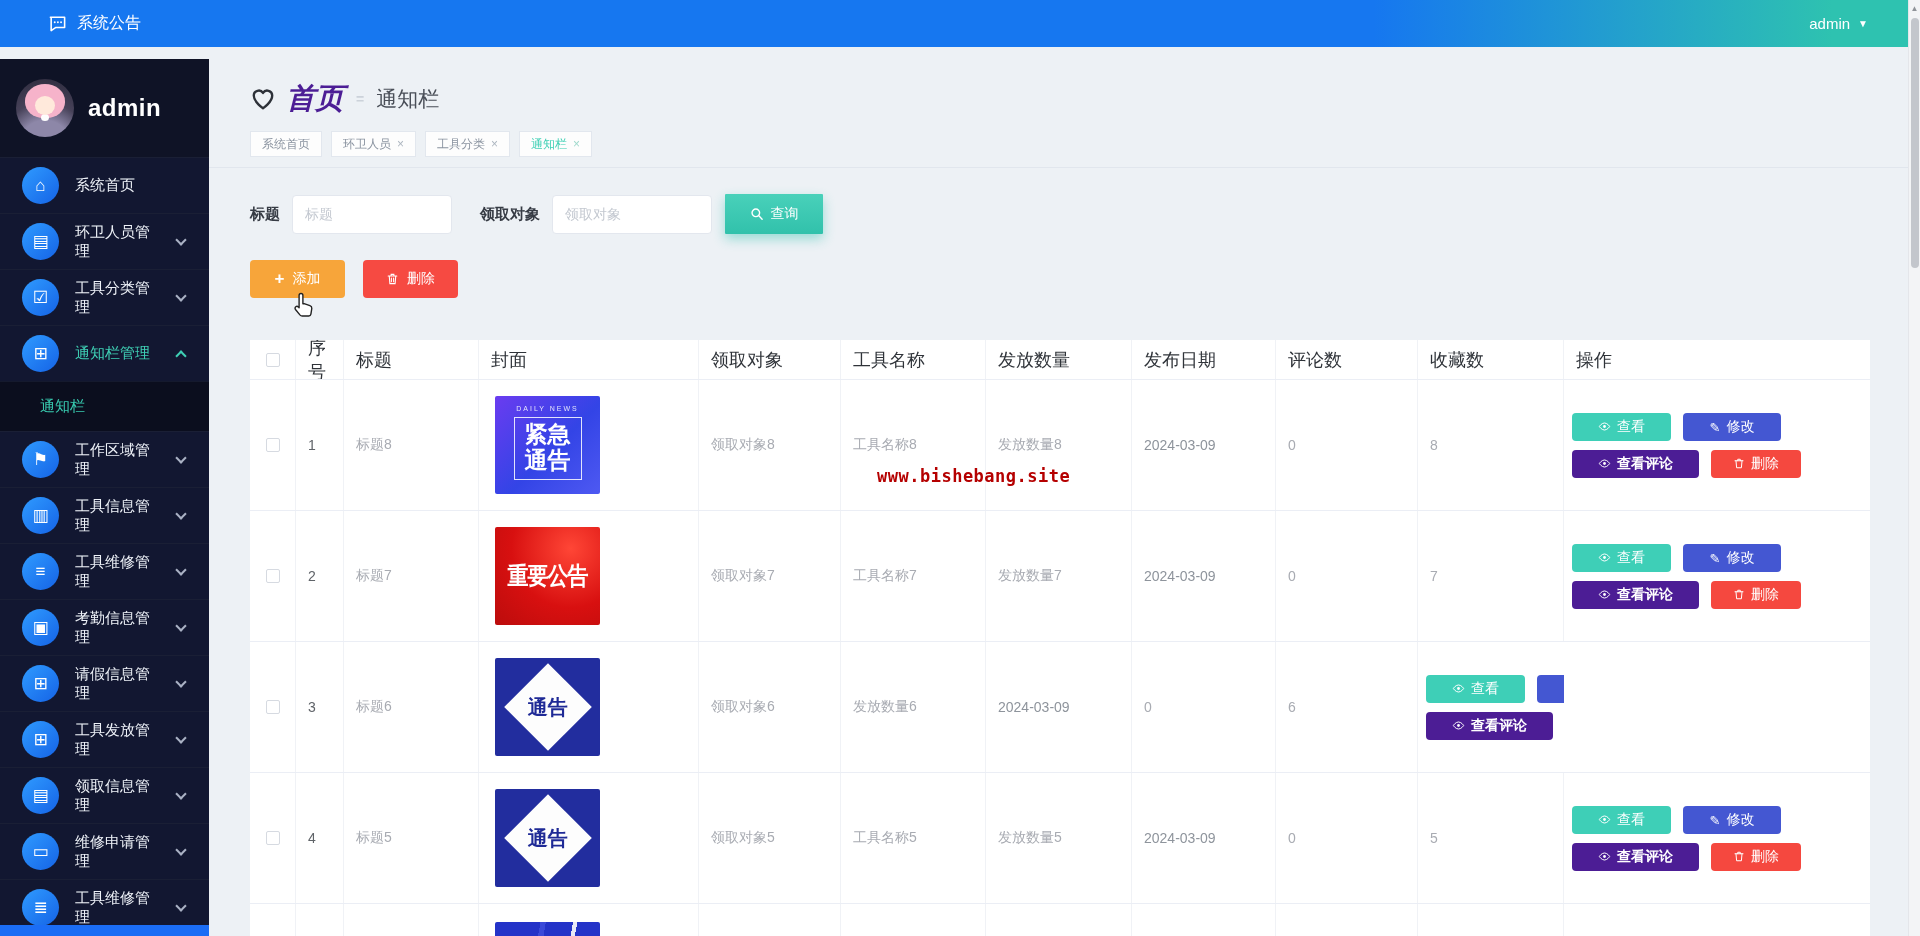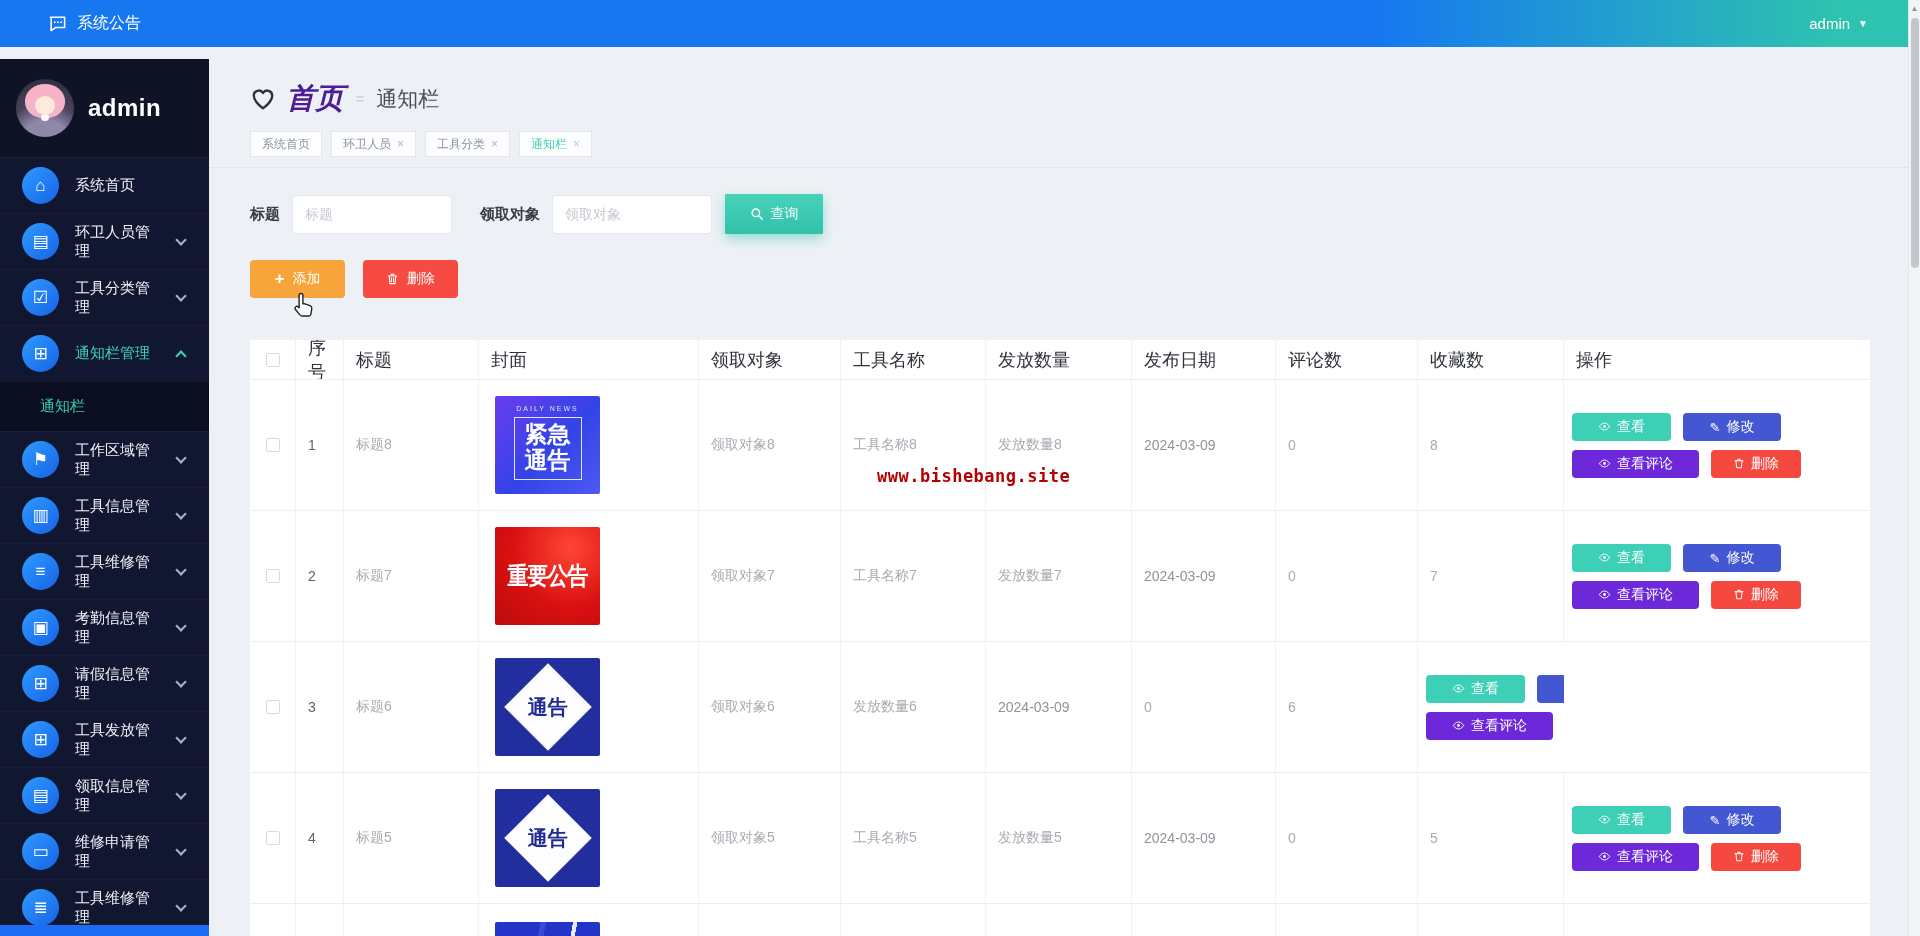--- a/index.html
+++ b/index.html
@@ -103,21 +103,21 @@
   .cover-notice .ntxt { transform:rotate(-45deg); color:#1f2a96; font-size:20px; font-weight:bold; }
   .cover-partial { width:105px; height:19px; margin:18px 0 0 16px; border-radius:2px 2px 0 0;
     background:linear-gradient(100deg,#2433c8 0 42%, #3a49d8 42% 47%, #2433c8 47% 72%, #e8e9f5 72% 76%, #2433c8 76%); align-self:flex-end; }
 
   .actions { display:flex; flex-direction:column; gap:9px; padding-left:8px; }
   .act-line { display:flex; gap:12px; }
   .abtn { height:28px; border:none; border-radius:4px; color:#fff; font-size:14px; cursor:pointer;
     display:flex; align-items:center; justify-content:center; gap:6px; font-family:inherit; }
   .abtn.view { width:99px; background:#3ecfb7; }
   .abtn.edit { width:98px; background:#4457d2; }
-  .abtn.viewc { width:127px; background:#6d28d9; }
+  .abtn.viewc { width:127px; background:#4c1d95;font-weight:bold; }
   .abtn.del { width:90px; background:#f5483f; }
 
   #watermark { position:absolute; left:877px; top:466px; z-index:25; font-family:"DejaVu Sans Mono",monospace;
     font-size:17px; font-weight:bold; color:#b50000; letter-spacing:.5px; }
 
   svg { display:block; }
 </style>
 </head>
 <body>
 

